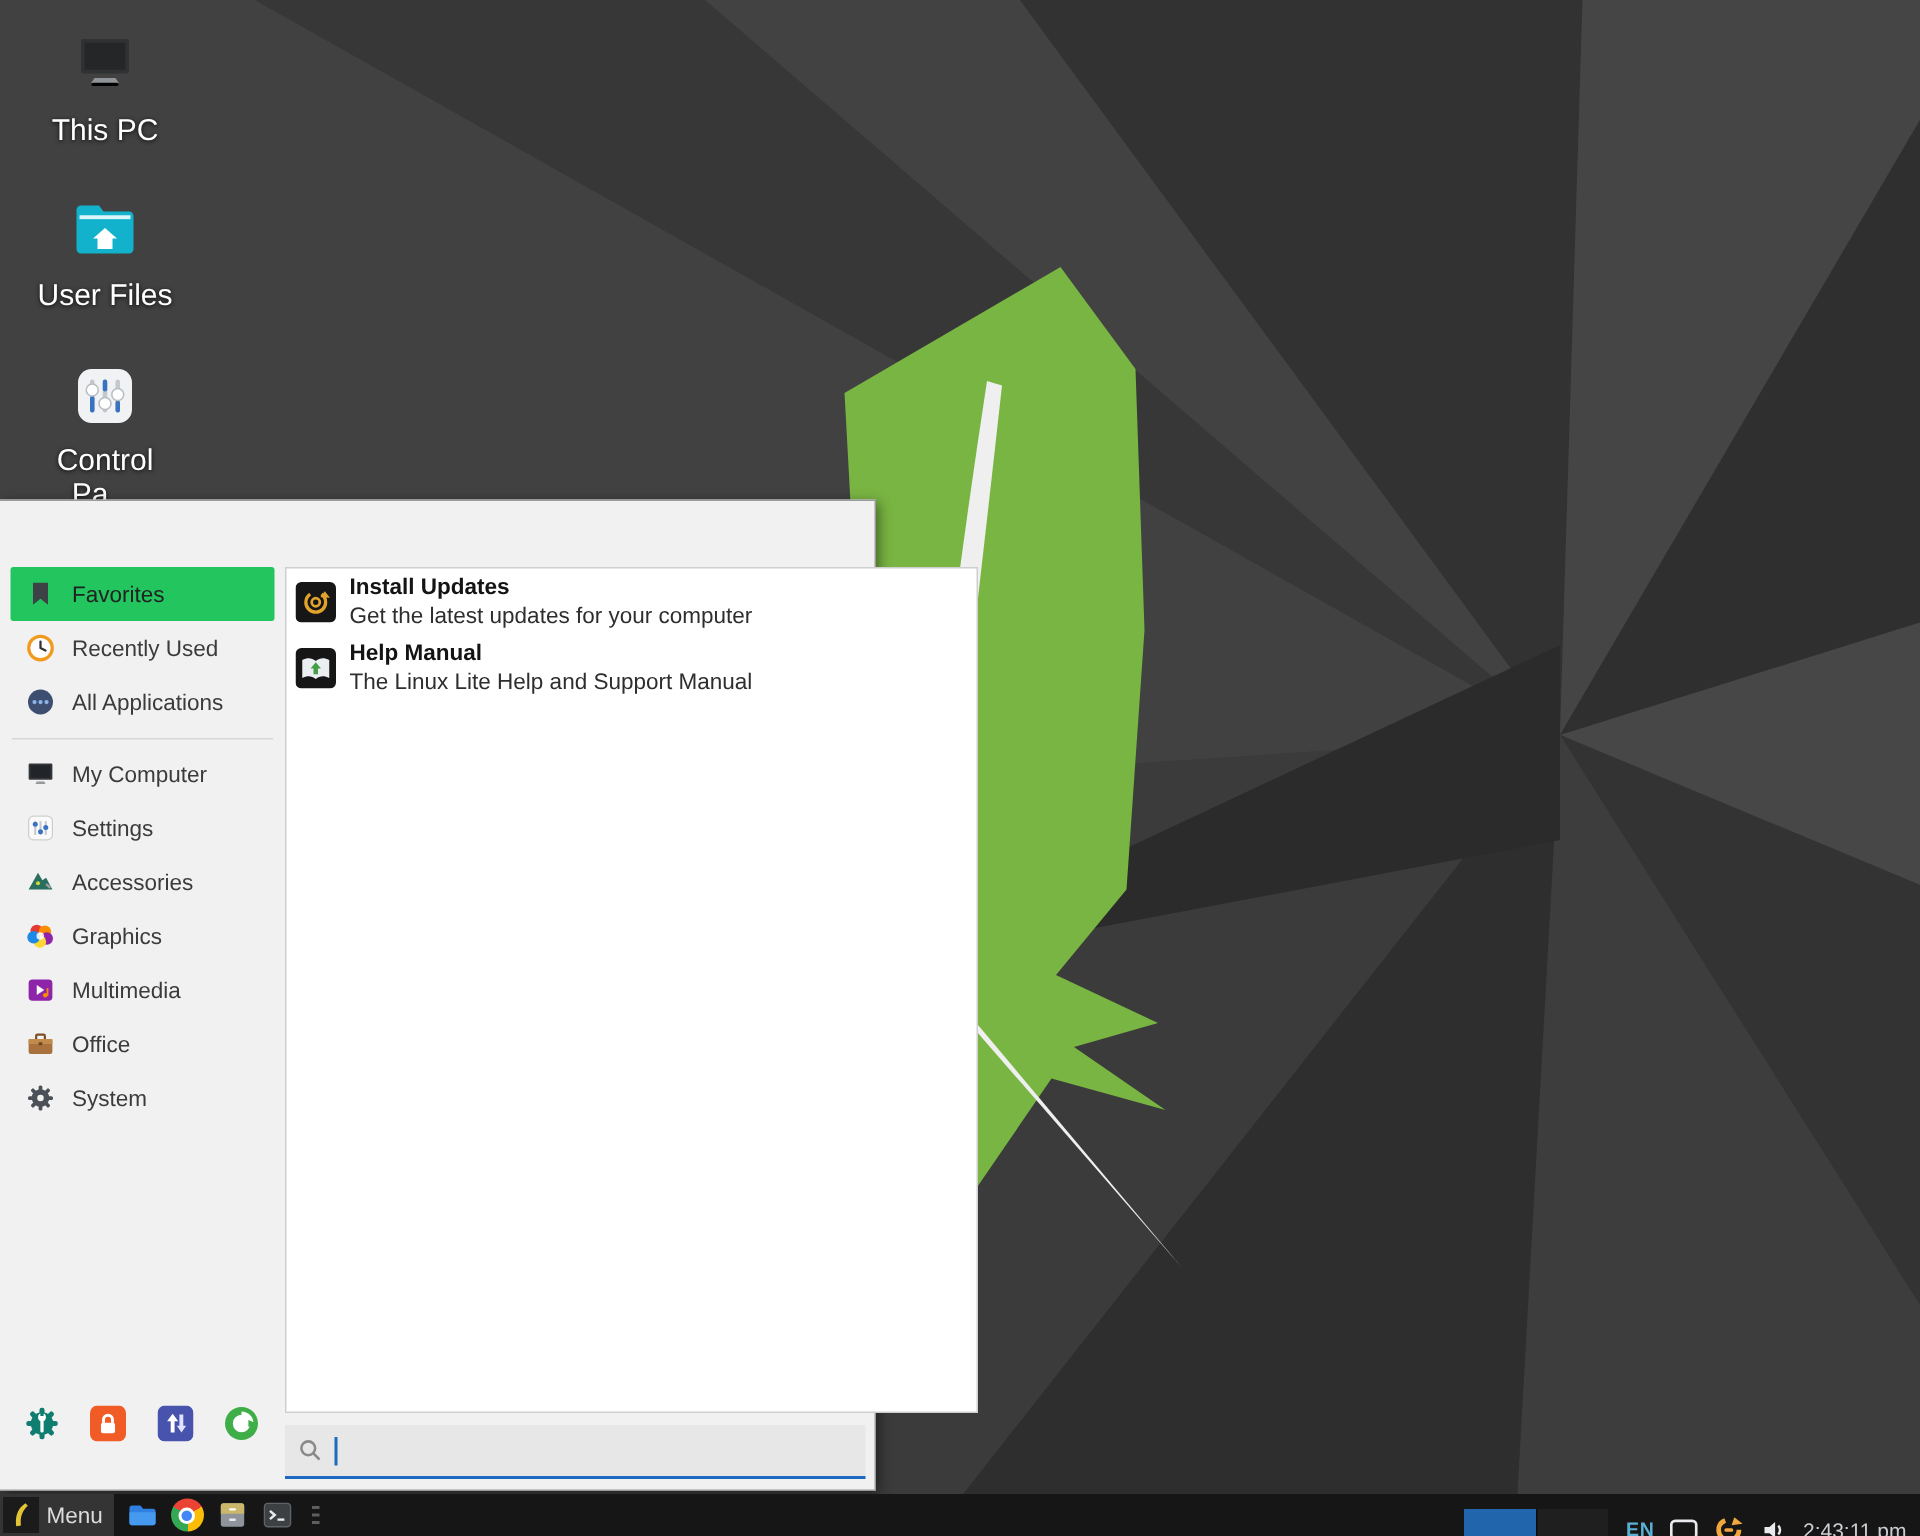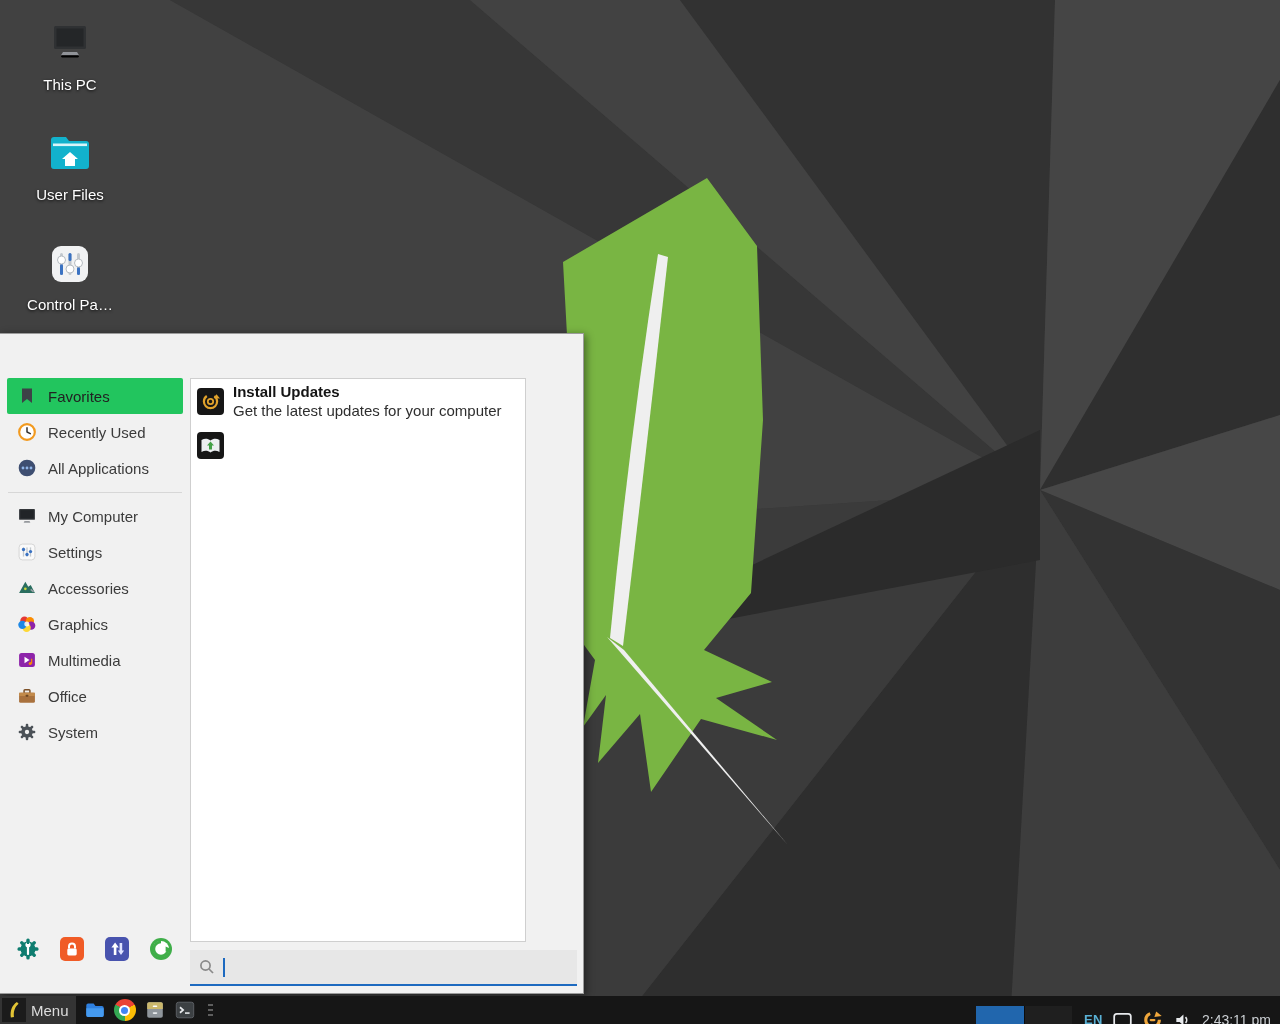--- a/index.html
+++ b/index.html
@@ -5,39 +5,39 @@
   * { margin:0; padding:0; box-sizing:border-box; }
   html,body { width:1280px; height:1024px; overflow:hidden; }
   body { font-family:"Liberation Sans", sans-serif; position:relative; background:#3a3a3a; }
 
   
   .wallpaper { position:absolute; inset:0; z-index:0; }
 
   
   .desk-icon { position:absolute; width:104px; left:18px; text-align:center; z-index:2; cursor:default; }
   .desk-icon .di-glyph { width:48px; height:48px; margin:0 auto 8px; display:block; }
-  .desk-icon .di-label { color:#ffffff; font-size:15px; text-shadow:0 1px 3px rgba(0,0,0,.85); }
+  .desk-icon .di-label { color:#ffffff; font-size:20px; text-shadow:0 1px 3px rgba(0,0,0,.85); }
   #di-0 { top:20px; } #di-1 { top:130px; } #di-2 { top:240px; }
 
   
   .menu { position:absolute; left:0; top:333px; width:584px; height:661px;
           background:#f1f1f1; border:1px solid #9b9b9b; border-left:none; z-index:5;
           box-shadow:2px 2px 8px rgba(0,0,0,.45); }
   .menu-header { position:absolute; left:0; top:0; width:100%; height:44px; display:flex; align-items:center; padding-left:9px; }
   .menu-user { font-size:16px; font-weight:bold; color:#161616; margin-left:9px; }
   .avatar { width:29px; height:29px; }
 
   .sidebar { position:absolute; left:0; top:44px; width:190px; bottom:0; }
   .side-row { height:36px; margin:0 7px; padding-left:10px; display:flex; align-items:center; gap:11px;
               border-radius:2px; font-size:15px; color:#3b3b3b; cursor:pointer; }
   .side-row.selected { background:#22c55e; color:#222; }
   .side-row .si { width:20px; height:20px; flex:0 0 20px; }
   .side-sep { height:1px; background:#d7d7d7; margin:6px 8px 5px 8px; }
 
-  .app-list { position:absolute; left:190px; top:44px; width:336px; height:564px;
+  .app-list { position:absolute; left:190px; top:44px; width:462px; height:564px;
               background:#ffffff; border:1px solid #cfcfcf; overflow:hidden; }
   .app-row { display:flex; align-items:center; gap:9px; padding:5px 6px; height:44px; cursor:pointer; }
   .app-ic { width:27px; height:27px; flex:0 0 27px; }
   .app-title { font-size:15px; font-weight:bold; color:#141414; line-height:19px; }
   .app-sub { font-size:15px; color:#2e2e2e; line-height:19px; }
 
   .action-row { position:absolute; left:0; bottom:26px; width:190px; height:36px; }
   .act-btn { position:absolute; width:24px; height:24px; top:6px; cursor:pointer; }
   #act-0 { left:16px; } #act-1 { left:60px; } #act-2 { left:105px; } #act-3 { left:149px; }
 
@@ -243,20 +243,24 @@
         <div class="app-title">Install Updates</div>
         <div class="app-sub">Get the latest updates for your computer</div>
       </div>
     </div>
     <div class="app-row">
       <svg class="app-ic" viewBox="0 0 27 27">
         <rect width="27" height="27" rx="4" fill="#161616"></rect>
         <path d="M4.5 8 C8 6.2 10.8 6.6 13.5 8.6 C16.2 6.6 19 6.2 22.5 8 L22.5 20 C19 18.2 16.2 18.6 13.5 20.6 C10.8 18.6 8 18.2 4.5 20 Z" fill="#eceff1"></path>
         <polygon points="13.5,9.5 17,13.6 15,13.6 15,17.5 12,17.5 12,13.6 10,13.6" fill="#43a047"></polygon>
       </svg>
+      <div>
+        <div class="app-title">Help Manual</div>
+        <div class="app-sub">The Linux Lite Help and Support Manual</div>
+      </div>
     </div>
   </div>
 
   <div class="action-row">
     <svg class="act-btn" id="act-0" viewBox="0 0 24 24">
       <g fill="#0f7d70">
         <rect x="10.3" y="1.5" width="3.4" height="21" rx="1.5"></rect>
         <rect x="10.3" y="1.5" width="3.4" height="21" rx="1.5" transform="rotate(45 12 12)"></rect>
         <rect x="10.3" y="1.5" width="3.4" height="21" rx="1.5" transform="rotate(90 12 12)"></rect>
         <rect x="10.3" y="1.5" width="3.4" height="21" rx="1.5" transform="rotate(135 12 12)"></rect>

